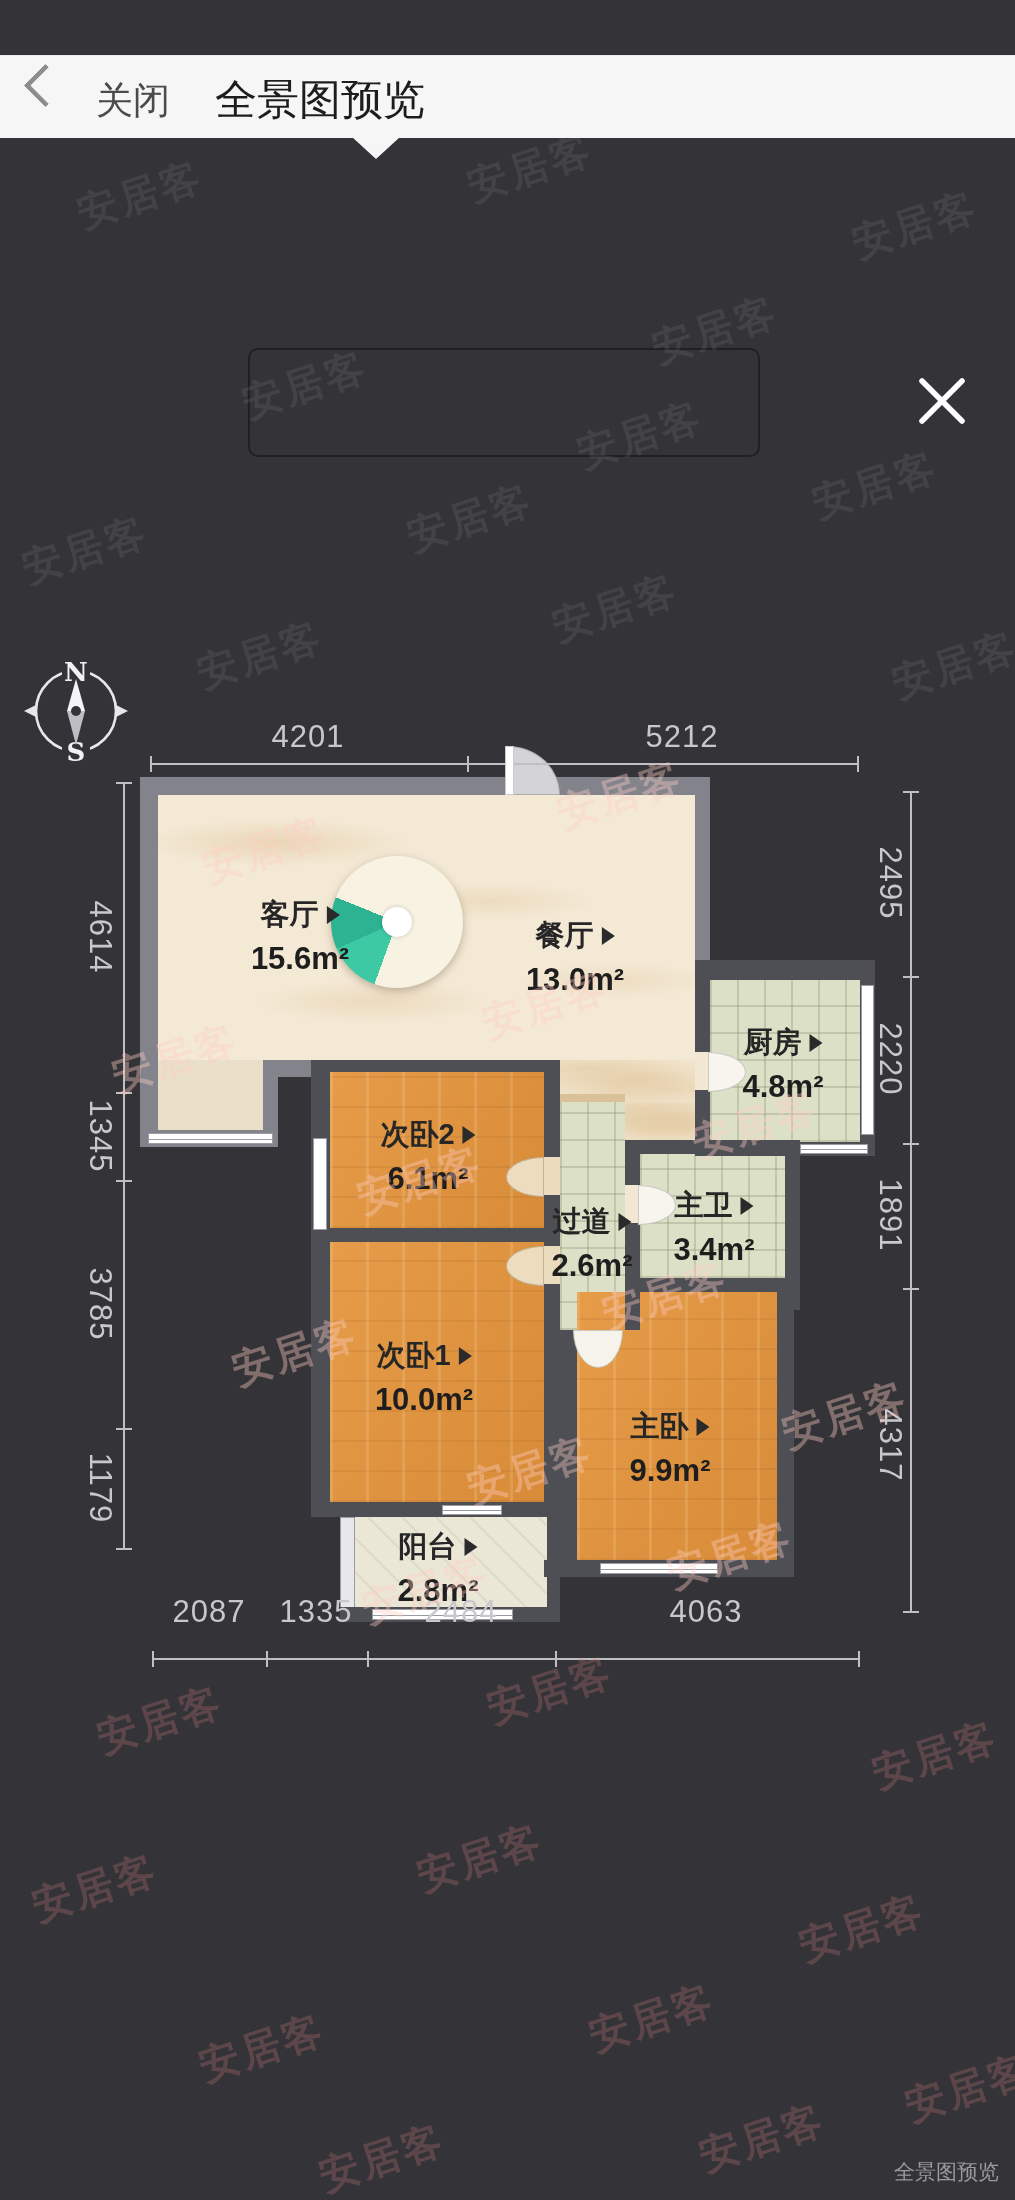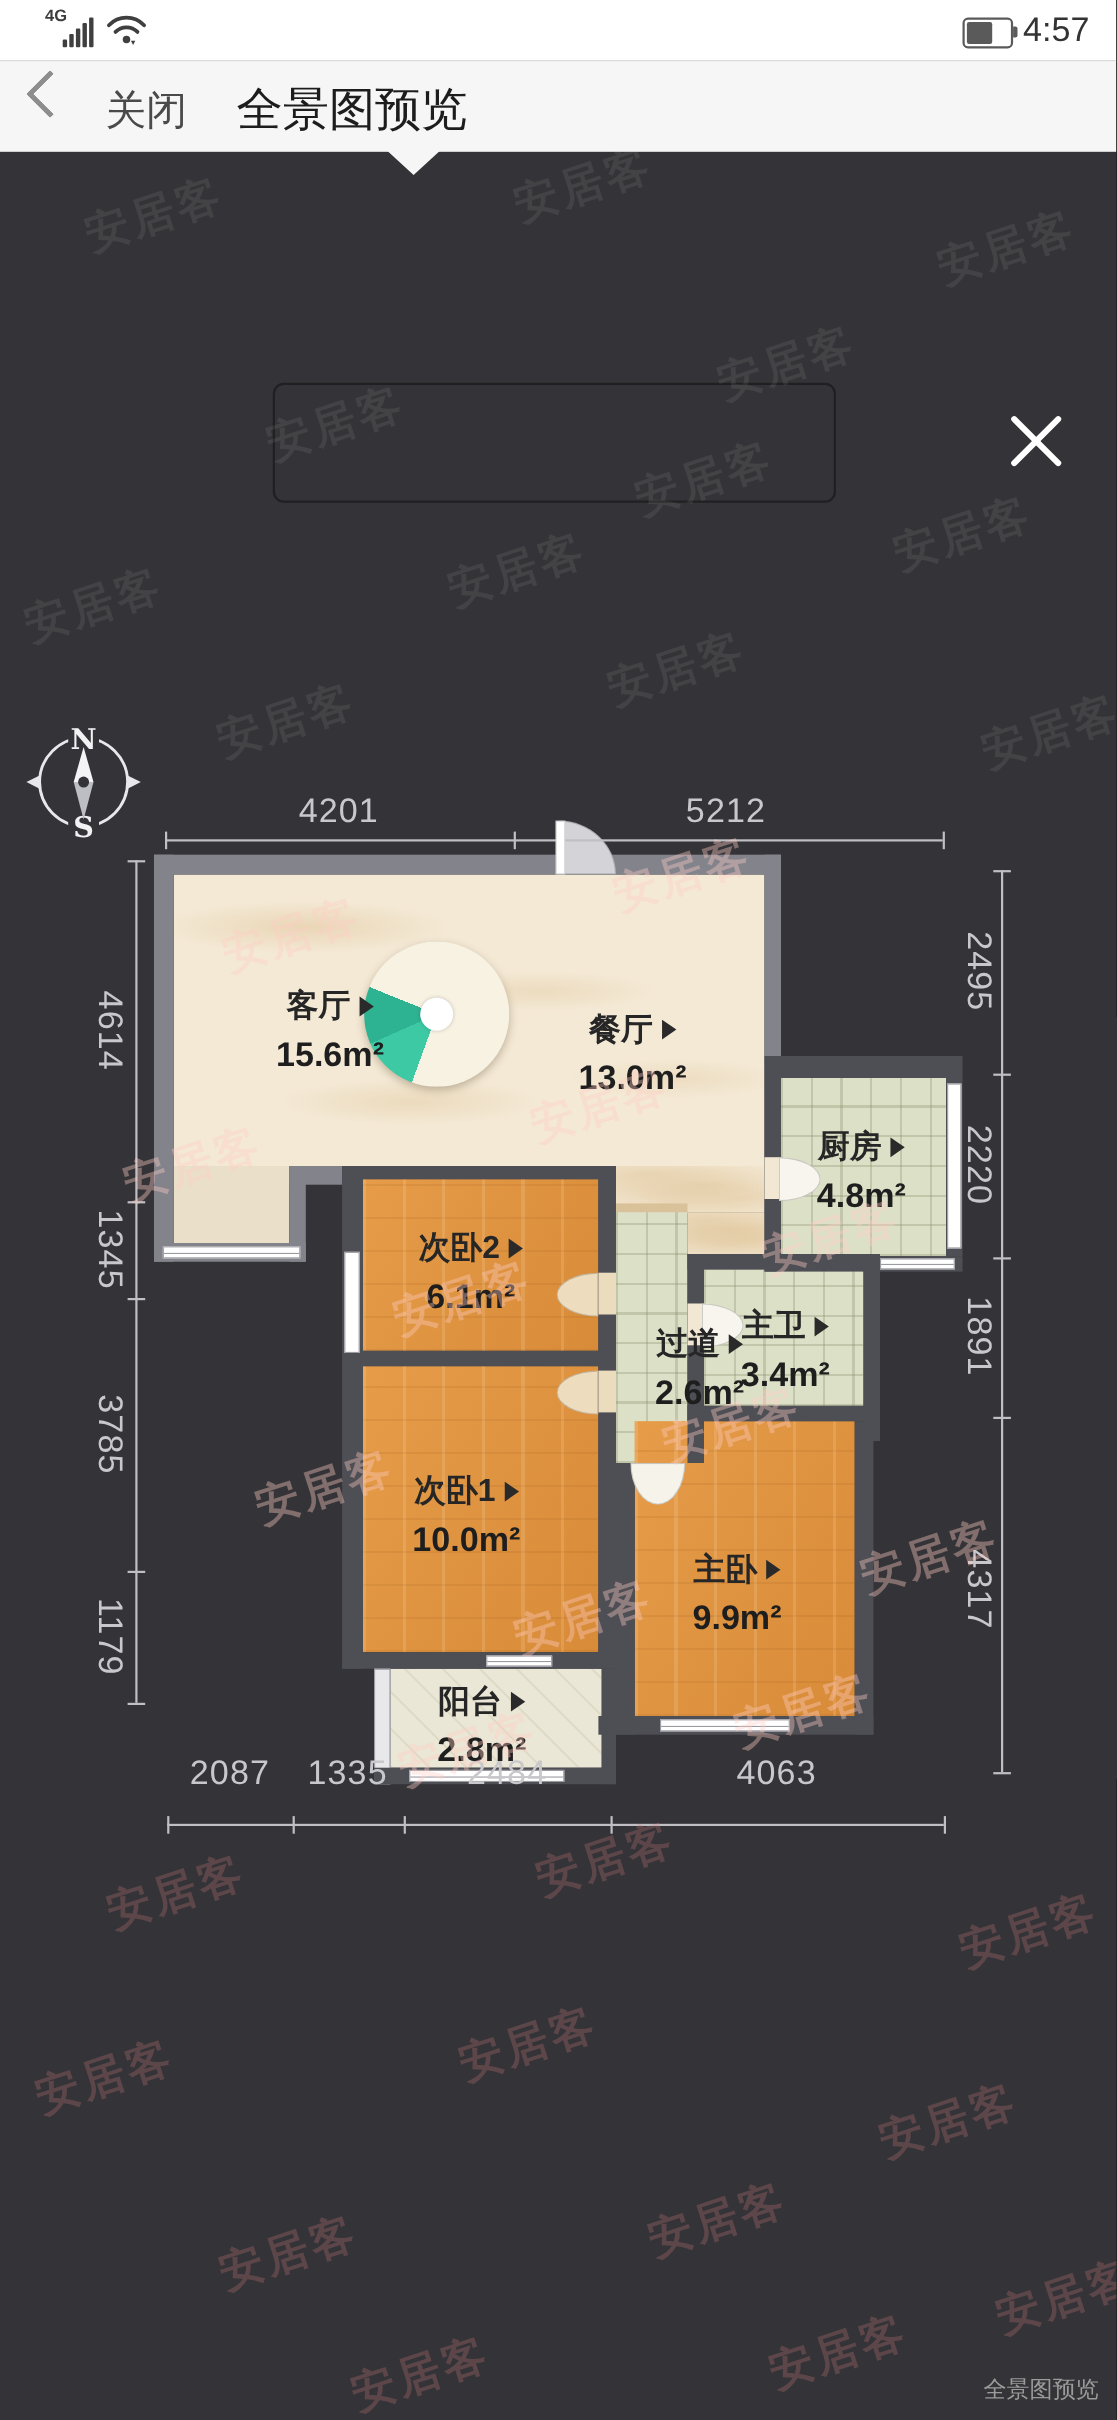--- a/index.html
+++ b/index.html
@@ -77,43 +77,20 @@
   .roomlabel .nm{display:flex;align-items:center;justify-content:center;font-size:29px;font-weight:bold;color:#262626;}
   .roomlabel .tri{width:0;height:0;border-top:9px solid transparent;border-bottom:9px solid transparent;border-left:13px solid #2a2a2a;margin-left:8px;}
   .roomlabel .ar{font-size:31px;font-weight:bold;color:#1e1e1e;margin-top:6px;}
   .credit{position:absolute;right:16px;bottom:14px;font-size:21px;color:#9b9b9b;z-index:6;}
 </style>
 </head>
 <body>
 
 <div class="screen">
 
-  <div class="statusbar">
-    <span class="net-4g">4G</span>
-    <span class="sigbars">
-      <i style="left:0;height:7px"></i>
-        <i style="left:6px;height:12px"></i>
-        <i style="left:12px;height:17px"></i>
-        <i style="left:18px;height:22px"></i>
-        <i style="left:24px;height:27px"></i>
-    </span>
-    <span class="wifi">
-      <svg width="36" height="30" viewBox="0 0 36 30">
-        <path d="M2 11 A 22 22 0 0 1 34 11" fill="none" stroke="#3f3f3f" stroke-width="3.4" stroke-linecap="round"></path>
-        <path d="M8 17 A 14 14 0 0 1 28 17" fill="none" stroke="#3f3f3f" stroke-width="3.4" stroke-linecap="round"></path>
-        <circle cx="18" cy="24" r="3.4" fill="#3f3f3f"></circle>
-        <path d="M22 25 l4 0 l-2 4 z" fill="#3f3f3f"></path>
-      </svg>
-    </span>
-    <span class="battery">
-        <span class="fill"></span>
-        <span class="nub"></span>
-      </span>
-    <span class="clock">4:57</span>
-  </div>
 
   <div class="header">
     <span class="back-chevron"></span>
     <span class="close-label">关闭</span>
     <span class="page-title">全景图预览</span>
   </div>
   <div class="header-pointer"></div>
 
   <div class="tabgroup">
   </div>
@@ -231,21 +208,21 @@
       </div>
     <div class="ar">4.8m²</div>
   </div>
   <div class="roomlabel" style="left:428px;top:1156px;">
     <div class="nm">
         <span>次卧2</span>
         <span class="tri"></span>
       </div>
     <div class="ar">6.1m²</div>
   </div>
-  <div class="roomlabel" style="left:592px;top:1243px;margin-left:44px;">
+  <div class="roomlabel" style="left:592px;top:1243px;">
     <div class="nm">
         <span>过道</span>
         <span class="tri"></span>
       </div>
     <div class="ar">2.6m²</div>
   </div>
   <div class="roomlabel" style="left:714px;top:1227px;">
     <div class="nm">
         <span>主卫</span>
         <span class="tri"></span>
@@ -268,21 +245,21 @@
   </div>
   <div class="roomlabel" style="left:438px;top:1568px;">
     <div class="nm">
         <span>阳台</span>
         <span class="tri"></span>
       </div>
     <div class="ar">2.8m²</div>
   </div>
 
   <span class="dimlabel" style="left:308px;top:737px;">4201</span>
-  <span class="dimlabel" style="left:660px;top:737px;">5212</span>
+  <span class="dimlabel" style="left:682px;top:737px;">5212</span>
   <span class="dimlabel vert" style="left:100px;top:937px;">4614</span>
   <span class="dimlabel vert" style="left:100px;top:1136px;">1345</span>
   <span class="dimlabel vert" style="left:100px;top:1304px;">3785</span>
   <span class="dimlabel vert" style="left:100px;top:1488px;">1179</span>
   <span class="dimlabel vert" style="left:890px;top:883px;">2495</span>
   <span class="dimlabel vert" style="left:890px;top:1059px;">2220</span>
   <span class="dimlabel vert" style="left:890px;top:1215px;">1891</span>
   <span class="dimlabel vert" style="left:890px;top:1445px;">4317</span>
   <span class="dimlabel" style="left:209px;top:1612px;">2087</span>
   <span class="dimlabel" style="left:316px;top:1612px;">1335</span>

